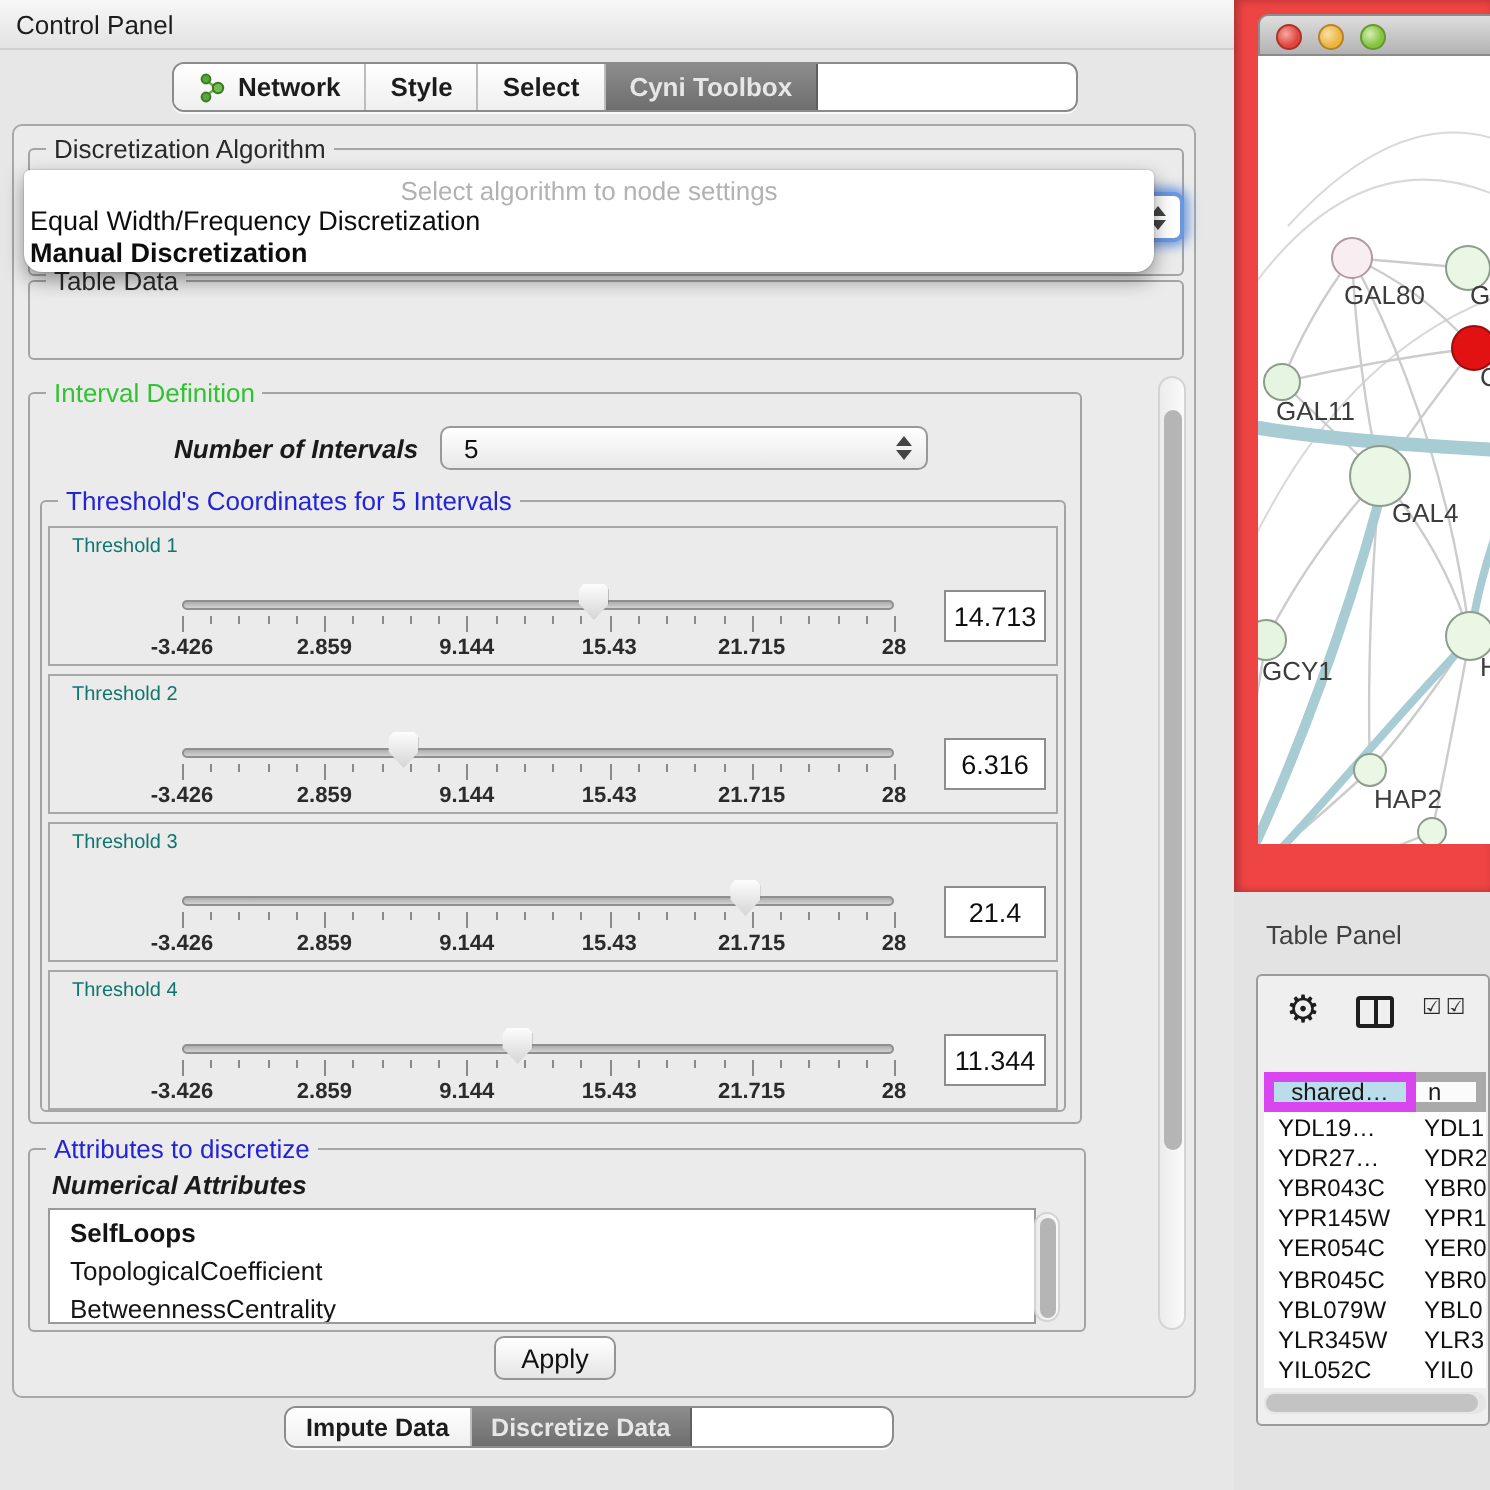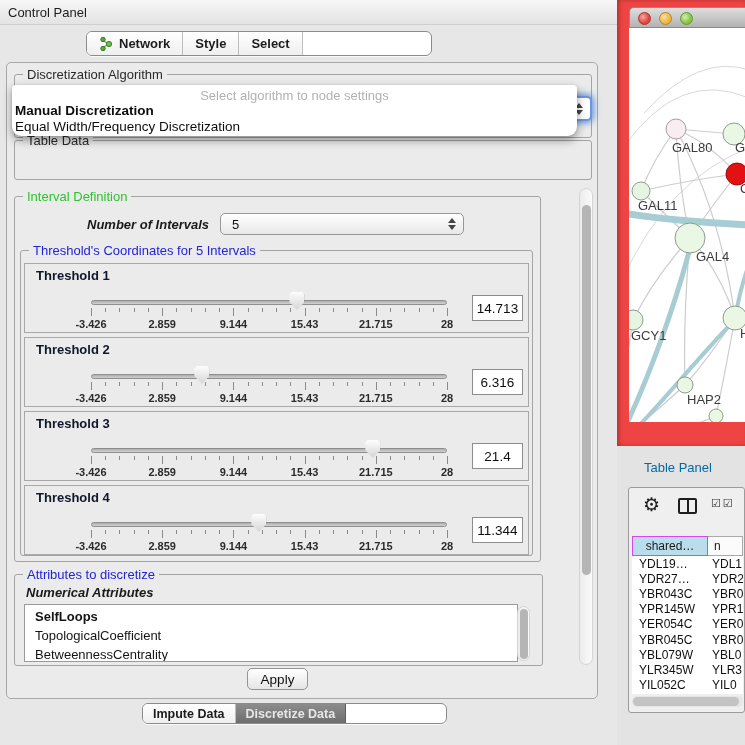--- a/index.html
+++ b/index.html
@@ -51,21 +51,21 @@
   .popup .opt { font-size:13.5px; color:#0d0d0d; padding-left:3px; line-height:16px; }
   .popup .opt.bold { font-weight:bold; }
 
   
   .vtrack { position:absolute; background:linear-gradient(to right,#ececec,#fafafa); border:1px solid #d4d4d4; border-radius:7px; }
   .vthumb { position:absolute; background:#b5b5b5; border-radius:5px; }
   .hthumb { position:absolute; background:#c3c3c3; border-radius:5px; }
 
   
   .th-panel { position:absolute; left:24px; width:505px; height:70px; border:1px solid #a8a8a8; background:#ebebeb; }
-  .th-label { position:absolute; left:11px; top:4px; font-size:13px; font-weight:bold; color:#0f172a; }
+  .th-label { position:absolute; left:11px; top:4px; font-size:10px; font-weight:normal; color:#0f766e; }
   .slider-zone { position:absolute; left:66px; top:28px; width:356px; height:40px; }
   .track { position:absolute; left:0; top:8px; width:100%; height:5px; border:1px solid #8f8f8f; border-radius:3px;
            background:linear-gradient(#adadad,#d2d2d2); }
   .thumb { position:absolute; top:0px; width:15px; height:18px;
            background:linear-gradient(#fdfdfd,#d5d5d5);
            clip-path:polygon(15% 0, 85% 0, 100% 15%, 100% 55%, 50% 100%, 0 55%, 0 15%);
            filter:drop-shadow(0 0 1px #777); }
   .ticks { position:absolute; left:0; top:16px; width:100%; height:10px; }
   .tick { position:absolute; top:0; width:1px; height:4px; background:#8a8a8a; }
   .tick.major { height:8px; }
@@ -90,29 +90,29 @@
                   border-top-left-radius:5px; border-bottom:1px solid #8a8a8a; }
   .light { position:absolute; top:3.5px; width:13px; height:13px; border-radius:50%; }
   .light.red    { left:8px;  background:radial-gradient(circle at 4px 4px,#f4a9a2,#e2453c 60%); border:1px solid #ab3229; }
   .light.yellow { left:29px; background:radial-gradient(circle at 4px 4px,#f8dfa8,#edb53e 60%); border:1px solid #b5832a; }
   .light.green  { left:50px; background:radial-gradient(circle at 4px 4px,#d2efb2,#86c440 60%); border:1px solid #649831; }
   .net-canvas { position:absolute; left:12px; top:28px; width:116px; height:394px; background:#fff; overflow:hidden; }
   .net-canvas svg text { font-family:"Liberation Sans", sans-serif; font-size:13px; fill:#3c3c3c; }
 
   
   .table-panel { position:absolute; left:617px; top:446px; width:128px; height:299px; background:#e3e3e3; }
-  .tp-title { position:absolute; left:16px; top:14px; font-size:13px; color:#0369a1;margin-left:11px; }
+  .tp-title { position:absolute; left:16px; top:14px; font-size:13px; color:#404040; }
   .tp-inner { position:absolute; left:11px; top:41px; width:117px; height:226px; background:#efefef;
               border:1px solid #9b9b9b; border-radius:3px; overflow:hidden; }
   .gear { position:absolute; left:14px; top:5px; font-size:19px; color:#1e1e1e; }
   .colsplit { position:absolute; left:49px; top:10px; width:19px; height:16px; border:2px solid #1e1e1e; border-radius:2px;
               background:linear-gradient(#1e1e1e,#1e1e1e) center/2px 100% no-repeat; }
   .checks { position:absolute; left:82px; top:9px; font-size:11px; letter-spacing:2px; color:#2a2a2a; }
   .thead { position:absolute; left:3px; top:48px; width:111px; height:20px; display:flex; font-size:12px; }
-  .thcell { display:flex; align-items:center; justify-content:center; border:1px solid #d946ef; overflow:hidden; white-space:nowrap; }
+  .thcell { display:flex; align-items:center; justify-content:center; border:5px solid #d946ef; overflow:hidden; white-space:nowrap; }
   .thcell.c1 { width:76px; background:#b9ddeb; }
   .thcell.c2 { flex:1; background:#fbfbfb; border-left:none; border-color:#aaa; justify-content:flex-start; padding-left:6px; }
   .trows { position:absolute; left:3px; top:68px; width:111px; height:138px; background:#fff; overflow:hidden; }
   .trow { display:flex; height:15.2px; font-size:12px; color:#101010; align-items:center; white-space:nowrap; }
   .trow .c1 { width:76px; padding-left:7px; overflow:hidden; }
   .trow .c2 { flex:1; padding-left:4px; overflow:hidden; }
   .tp-hscroll { position:absolute; left:3px; top:208px; width:111px; height:11px; background:#e6e6e6; border-radius:5px; }
 </style>
 </head>
 <body>
@@ -135,41 +135,44 @@
         <circle cx="10" cy="8" r="2.6" fill="#6fbf4e" stroke="#3c7a26"></circle>
       </svg>
       <span>Network</span>
     </div>
     <div class="seg">
         <span>Style</span>
       </div>
     <div class="seg">
         <span>Select</span>
       </div>
+    <div class="seg selected">
+        <span>Cyni Toolbox</span>
+      </div>
     <div class="seg">
         <span>jActiveMNodules</span>
       </div>
   </div>
 
   <div class="content"></div>
 
   <div class="group" style="left:14px; top:74px; width:578px; height:64px;">
     <span class="gtitle">Discretization Algorithm</span>
   </div>
   <div class="combo combo-focus" style="left:26px; top:96px; width:566px; height:25px;">
     <span class="stepper">
         <i class="up"></i>
         <i class="down"></i>
       </span>
   </div>
 
   <div class="popup">
     <div class="ph">Select algorithm to node settings</div>
+    <div class="opt">Equal Width/Frequency Discretization</div>
     <div class="opt bold">Manual Discretization</div>
-    <div class="opt">Equal Width/Frequency Discretization</div>
   </div>
 
   <div class="group" style="left:14px; top:140px; width:578px; height:40px;">
     <span class="gtitle">Table Data</span>
   </div>
 
   <div class="vtrack" style="left:579px; top:188px; width:14px; height:477px;">
     <div class="vthumb" style="left:2px; top:16px; width:9px; height:370px;"></div>
   </div>
 

